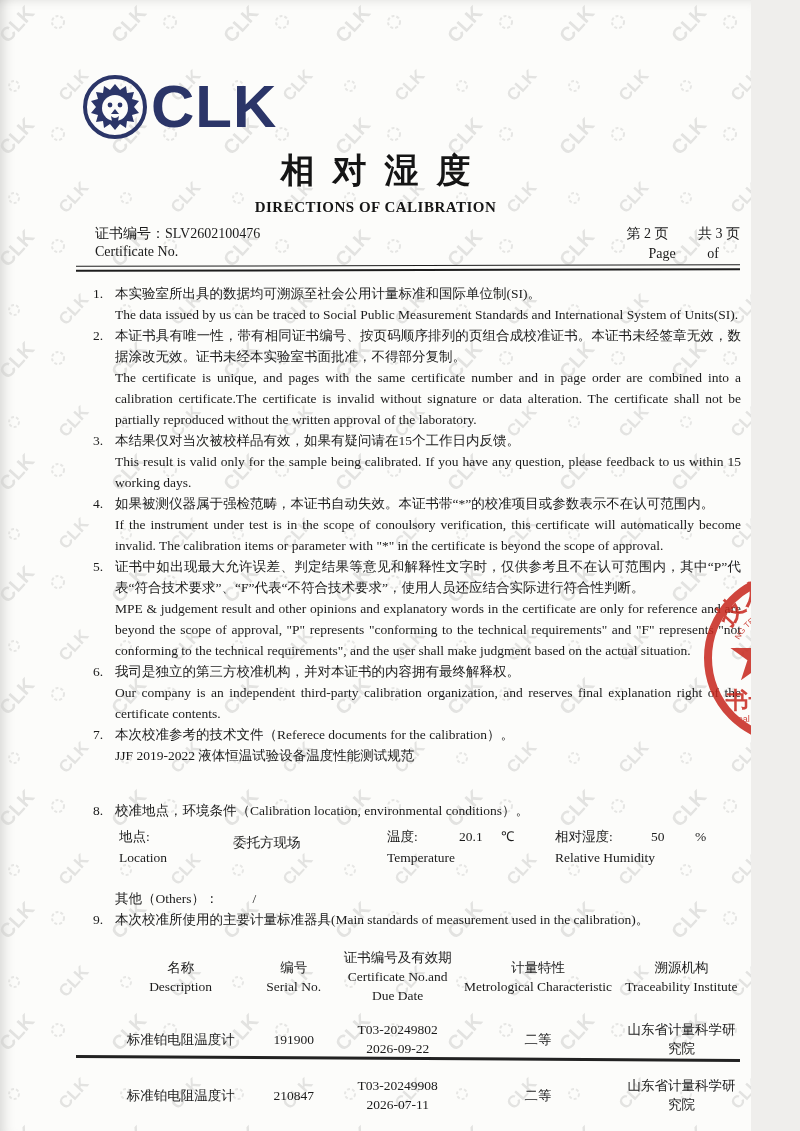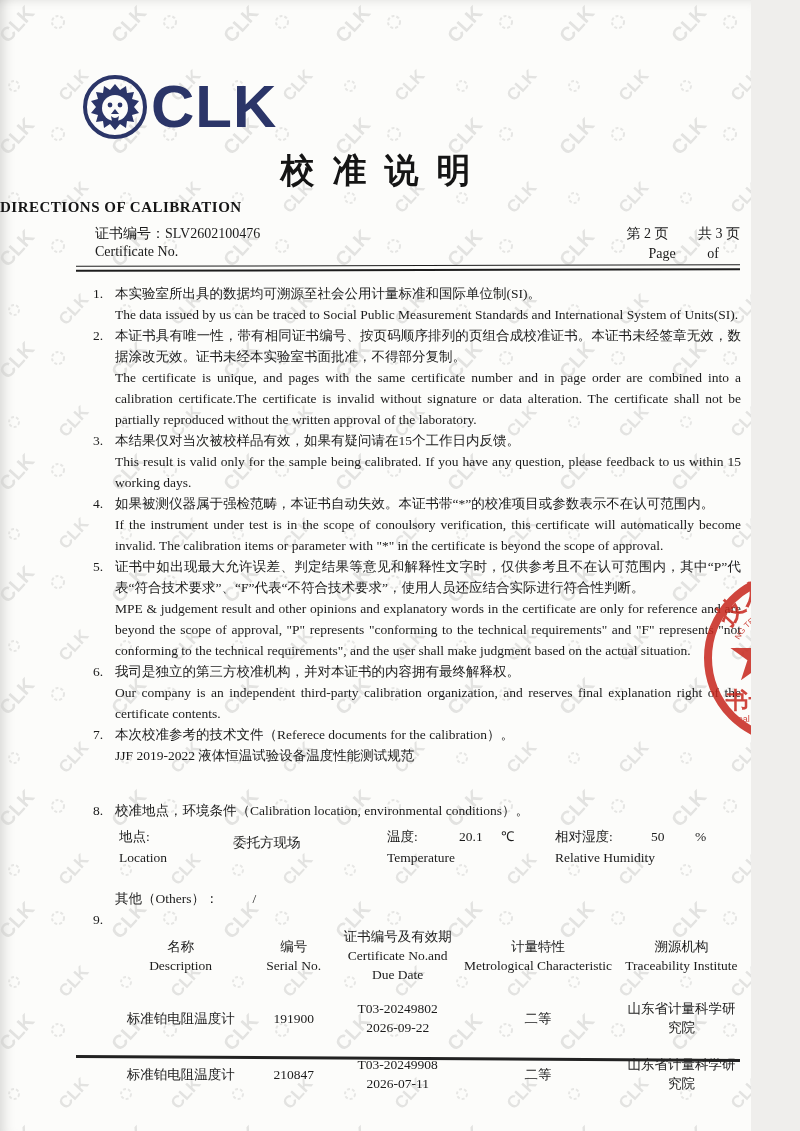--- a/index.html
+++ b/index.html
@@ -8,21 +8,21 @@
         box-shadow:inset 14px 0 14px -12px rgba(0,0,0,.18), inset 0 10px 12px -10px rgba(0,0,0,.12);}
   .wm{position:absolute;left:0;top:0;z-index:0;}
   .content{position:relative;z-index:1;}
 
   
   .logo{position:absolute;left:82px;top:74px;display:flex;align-items:center;}
   .logo-text{font-family:"Liberation Sans",sans-serif;font-weight:bold;font-size:60px;line-height:60px;
              color:#2b3568;letter-spacing:1px;margin-left:3px;}
   .title{position:absolute;top:148px;left:0;right:0;text-align:center;font-size:34px;font-weight:bold;
          letter-spacing:18px;text-indent:18px;color:#151515;}
-  .subtitle{position:absolute;top:199px;left:0;right:0;font-weight:bold;font-size:15px;
+  .subtitle{position:absolute;top:199px;left:0;right:0;text-align:center;font-weight:bold;font-size:15px;
             letter-spacing:.5px;color:#151515;}
 
   
   .certline{position:absolute;top:224px;left:95px;width:645px;display:flex;justify-content:space-between;font-size:14px;}
   .certline .l1{line-height:20px;}
   .pagebox .l1 span{display:inline-block;}
   .pagebox .l2{line-height:20px;}
   .pagebox .pg-en{margin-left:22px;}
   .pagebox .of-en{margin-left:28px;}
   .rule-top{position:absolute;top:265px;left:76px;width:664px;height:3px;
@@ -87,21 +87,21 @@
         <g fill="#2b3568">
           <circle cx="28" cy="31" r="2.4"></circle>
           <circle cx="38" cy="31" r="2.4"></circle>
           <path d="M33 35 l-4 5 h8 z"></path>
           <path d="M29 42 q4 4 8 0 l-1 5 q-3 3 -6 0 z"></path>
         </g>
       </svg>
       <span class="logo-text">CLK</span>
     </div>
 
-    <div class="title">校准说明</div>
+    <div class="title">相对湿度</div>
     <div class="subtitle">DIRECTIONS OF CALIBRATION</div>
 
     <div class="certline">
       <div>
         <div class="l1">
           <span>证书编号：</span><span>SLV2602100476</span>
         </div>
         <div class="l2">Certificate No.</div>
       </div>
       <div class="pagebox">
@@ -200,20 +200,21 @@
           </div>
           <p class="zh others">
             <span>其他（Others）：</span><span class="slash">/</span>
           </p>
         </div>
       </div>
 
       <div class="clause">
         <span class="num">9.</span>
         <div class="ctext">
+          <p class="zh">本次校准所使用的主要计量标准器具(Main standards of measurement used in the calibration)。</p>
           <table class="stdtable">
             <thead>
               <tr>
                 <th class="c1">
                   <div>名称</div>
                     <div>Description</div>
                 </th>
                 <th class="c2">
                   <div>编号</div>
                     <div>Serial No.</div>

